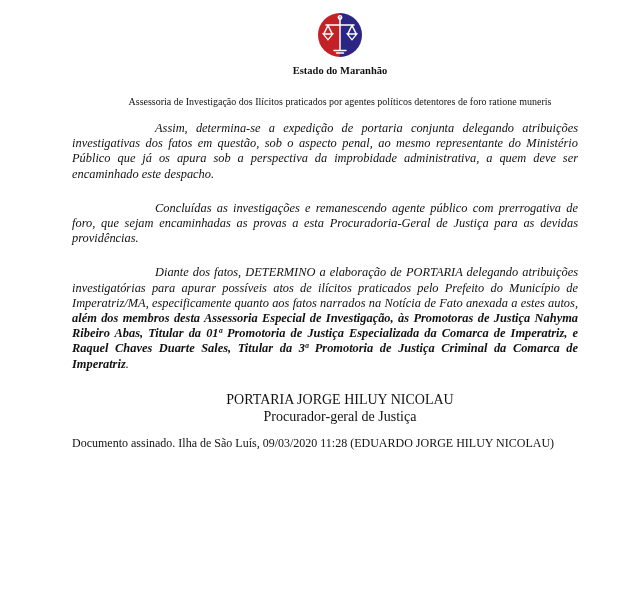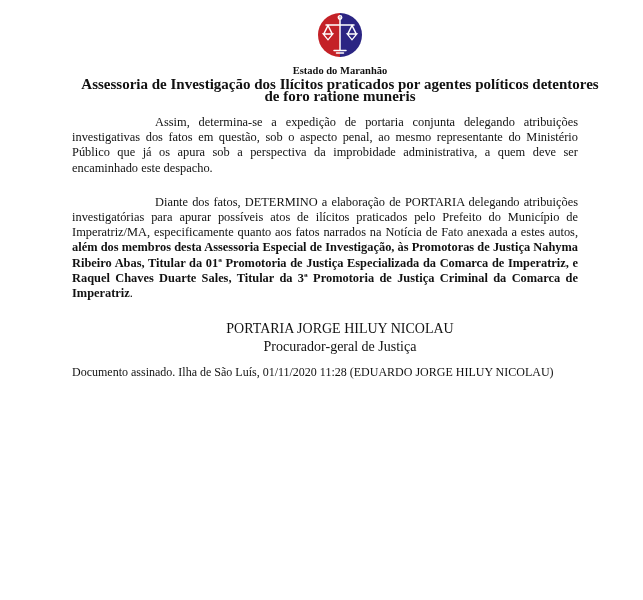--- a/index.html
+++ b/index.html
@@ -34,28 +34,29 @@
     line-height: 12px;
     font-weight: bold;
   }
   .org-line2 {
     font-size: 11.5px;
     line-height: 13px;
     font-weight: bold;
     letter-spacing: 0.2px;
   }
   .org-line3 {
-    margin-top: 1px;
-    font-size: 15px;
+    margin-top: 19px;
+    font-size: 10px;
     line-height: 12px;
-    font-weight: bold;
+    font-weight: normal;
   }
   
   .content {
     margin: 13px 65px 0 72px;
+    font-style: italic;
   }
   .par {
     margin: 0 0 19px 0;
     font-size: 12.4px;
     line-height: 15.2px;
     text-align: justify;
     text-indent: 83px;
   }
   .par strong { font-weight: bold; }
   .date-line {
@@ -117,23 +118,24 @@
           <line x1="19.5" y1="41" x2="26.5" y2="41"></line>
         </g>
       </svg>
     </span>
     <div class="org-line1">Estado do Maranhão</div>
     <div class="org-line3">Assessoria de Investigação dos Ilícitos praticados por agentes políticos detentores de foro ratione muneris</div>
   </div>
 
   <div class="content">
     <p class="par">Assim, determina-se a expedição de portaria conjunta delegando atribuições investigativas dos fatos em questão, sob o aspecto penal, ao mesmo representante do Ministério Público que já os apura sob a perspectiva da improbidade administrativa, a quem deve ser encaminhado este despacho.</p>
+    <p class="par">Concluídas as investigações e remanescendo agente público com prerrogativa de foro, que sejam encaminhadas as provas a esta Procuradoria-Geral de Justiça para as devidas providências.</p>
     <p class="par"><span>Diante dos fatos, DETERMINO a elaboração de PORTARIA delegando atribuições investigatórias para apurar possíveis atos de ilícitos praticados pelo Prefeito do Município de Imperatriz/MA, especificamente quanto aos fatos narrados na Notícia de Fato anexada a estes autos, </span><strong>além dos membros desta Assessoria Especial de Investigação, às Promotoras de Justiça Nahyma Ribeiro Abas, Titular da 01ª Promotoria de Justiça Especializada da Comarca de Imperatriz, e Raquel Chaves Duarte Sales, Titular da 3ª Promotoria de Justiça Criminal da Comarca de Imperatriz</strong><span>.</span></p>
   </div>
 
   <div class="sig-zone">
     <div class="sig-name">PORTARIA JORGE HILUY NICOLAU</div>
     <div class="sig-title">Procurador-geral de Justiça</div>
   </div>
 
-  <div class="footer-line">Documento assinado. Ilha de São Luís, 01/11/2020 11:28 (EDUARDO JORGE HILUY NICOLAU)</div>
+  <div class="footer-line">Documento assinado. Ilha de São Luís, 09/03/2020 11:28 (EDUARDO JORGE HILUY NICOLAU)</div>
 
 </div>
 
 </body></html>

